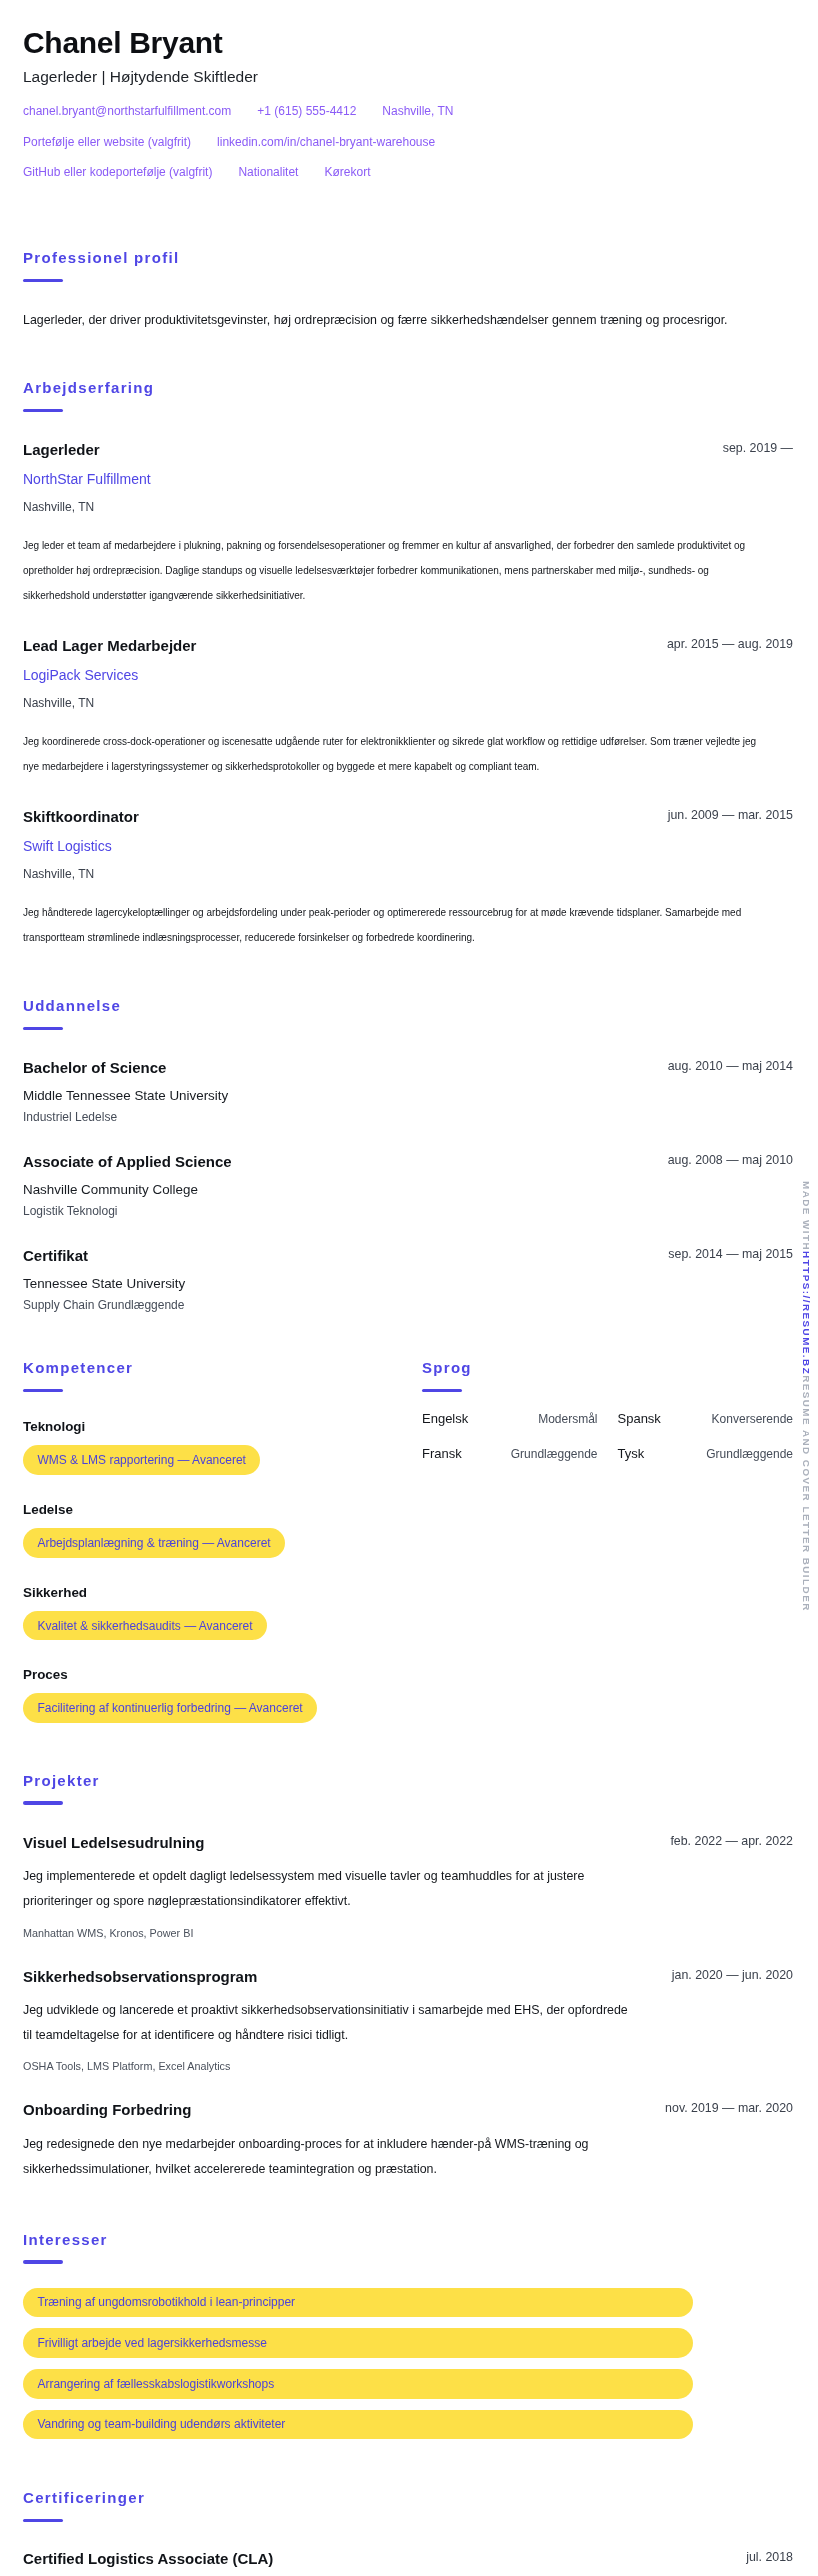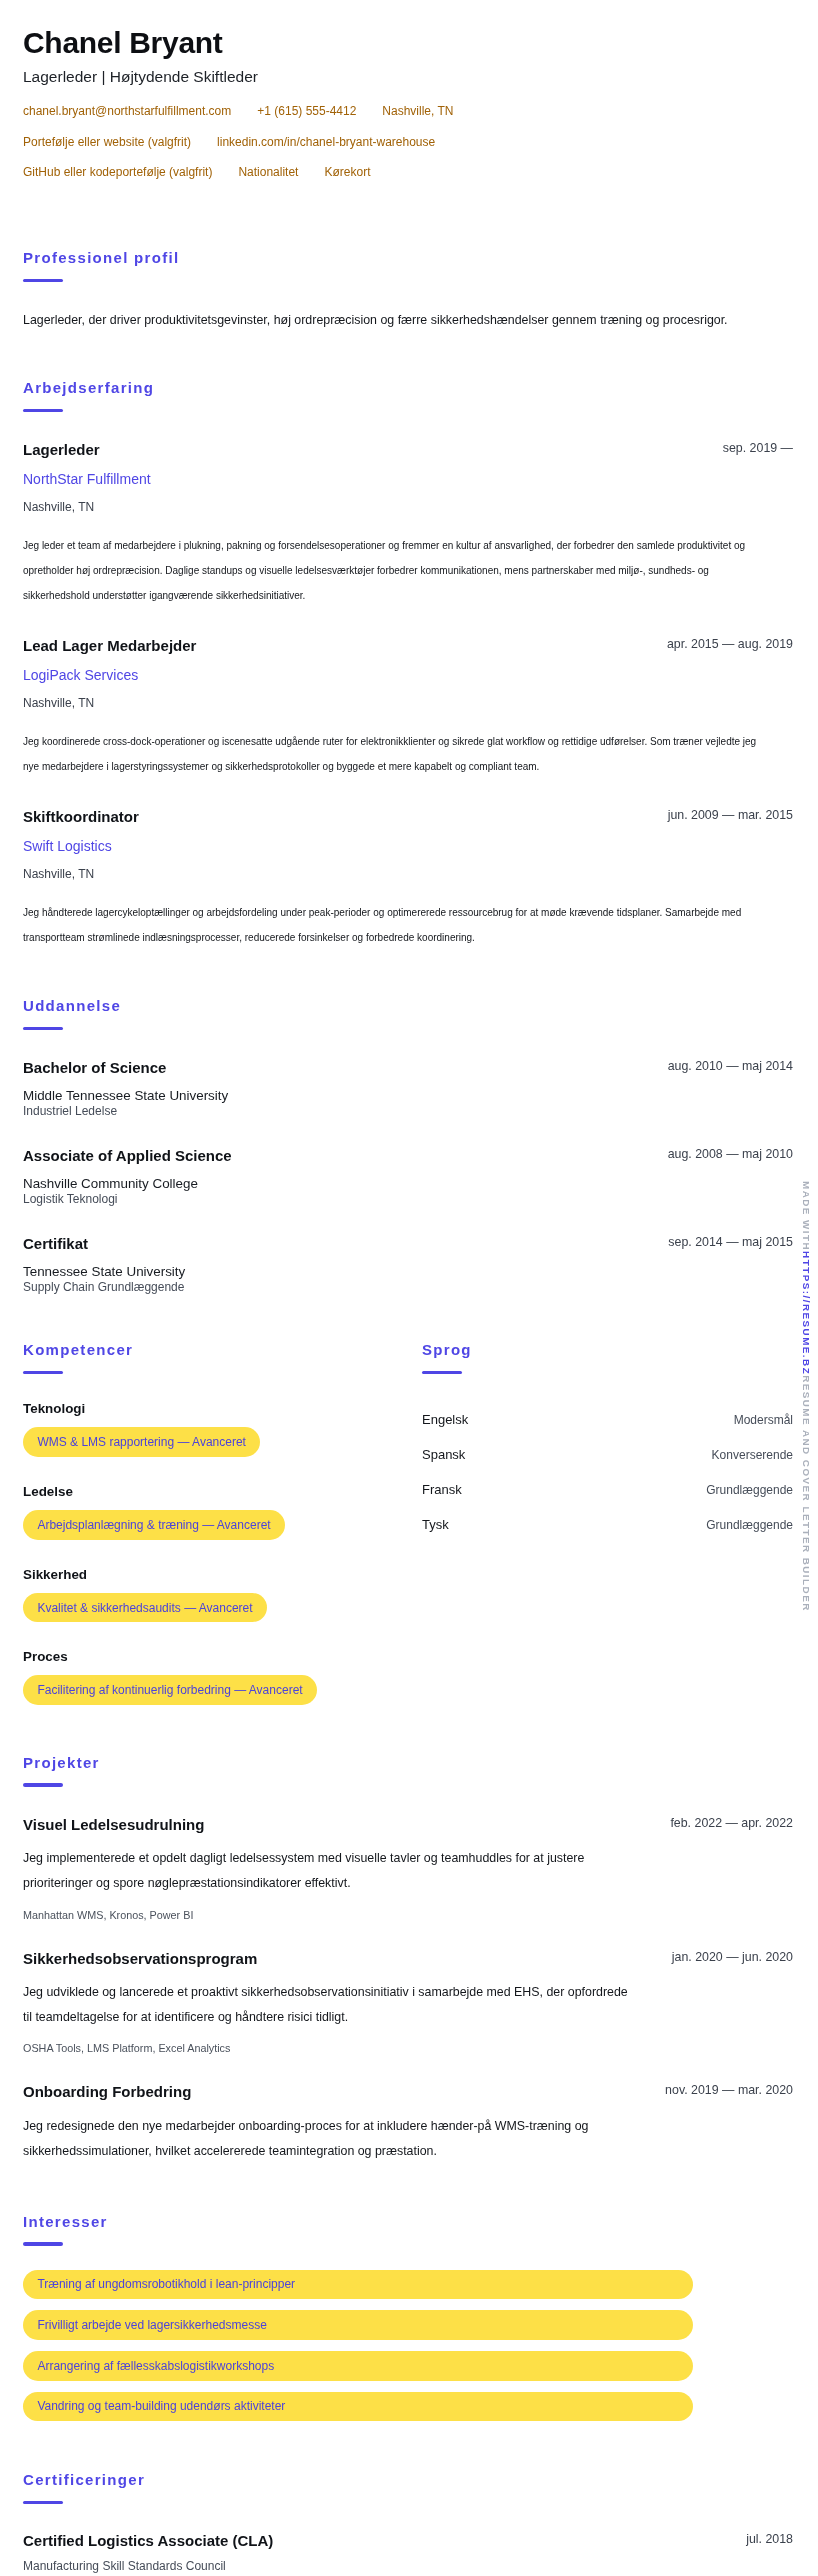--- a/index.html
+++ b/index.html
@@ -10,21 +10,21 @@
     font-family: "Liberation Sans", sans-serif;
     color: #14171c;
     position: relative;
     overflow: hidden;
   }
   .page { padding: 26px 25px 0 23px; }
 
   
   .name { font-size: 30px; font-weight: 700; letter-spacing: -0.3px; color: #0d0f13; margin: 0; line-height: 1.12; }
   .subtitle { margin-top: 8.2px; font-size: 15.5px; color: #1d2127; }
-  .contacts { margin-top: 18.5px; display: flex; flex-direction: column; gap: 16.5px; font-size: 12px; color: #a16207; }
+  .contacts { margin-top: 18.5px; display: flex; flex-direction: column; gap: 16.5px; font-size: 12px; color: #8b5cf6; }
   .contact-row { display: flex; gap: 26px; }
   .contact-row span { white-space: nowrap; }
 
   
   .sec-h { color: #4f46e5; font-size: 15px; font-weight: 700; letter-spacing: 1.3px; margin: 0; }
   .sec-bar { width: 40px; height: 3.6px; border-radius: 2.1px; background: #4f46e5; margin-top: 12.4px; }
   .sec-profile { margin-top: 70px; }
   .sec-experience { margin-top: 46px; }
   .sec-education { margin-top: 47px; }
   .sec-twocol { margin-top: 47px; display: grid; grid-template-columns: 399px 1fr; }
@@ -38,32 +38,32 @@
   .entries { margin-top: 4.1px; }
   .entry { margin-top: 29px; }
   .e-head { display: flex; justify-content: space-between; align-items: flex-start; }
   .e-title { font-size: 15px; font-weight: 700; color: #101318; }
   .e-date { font-size: 12.4px; color: #3b414c; white-space: nowrap; }
   .e-company { margin-top: 12.4px; font-size: 14px; color: #4f46e5; }
   .e-loc { margin-top: 13px; font-size: 12px; color: #3b414c; }
   .e-desc { margin-top: 19.6px; font-size: 10px; line-height: 25px; max-width: 739px; color: #14171c; }
 
   .d-school { margin-top: 12px; font-size: 13.4px; color: #181c22; }
-  .d-field { margin-top: 1px; font-size: 12px; color: #454c58; }
+  .d-field { margin-top: 7px; font-size: 12px; color: #454c58; }
 
   
   .skill-group { margin-top: 27px; }
   .skill-label { font-size: 13.4px; font-weight: 700; color: #101318; }
   .pill {
     display: inline-block; margin-top: 11.3px;
     background: #fde047; color: #4c43da;
     font-size: 12px; padding: 7.7px 14.4px; border-radius: 515px;
     white-space: nowrap;
   }
-  .lang-grid { margin-top: 38px; display: grid; grid-template-columns: 1fr; column-gap: 28px; row-gap: 25px; gap: 20px; }
+  .lang-grid { margin-top: 19px; display: grid; grid-template-columns: 1fr 1fr; column-gap: 28px; row-gap: 25px; gap: 20px; }
   .lang-cell { display: flex; justify-content: space-between; align-items: baseline; }
   .lang-name { font-size: 13px; color: #14171c; }
   .lang-level { font-size: 12px; color: #454c58; }
 
   .p-desc { margin-top: 13.4px; font-size: 12.4px; line-height: 25px; max-width: 608px; color: #14171c; }
   .p-tools { margin-top: 12.4px; font-size: 10.8px; color: #4a515c; }
 
   .pill-wrap { margin-top: 24px; display: flex; flex-wrap: wrap; gap: 11.3px 14.4px; max-width: 670px; flex-direction: column; }
   .pill-wrap .pill { margin-top: 0; }
 

